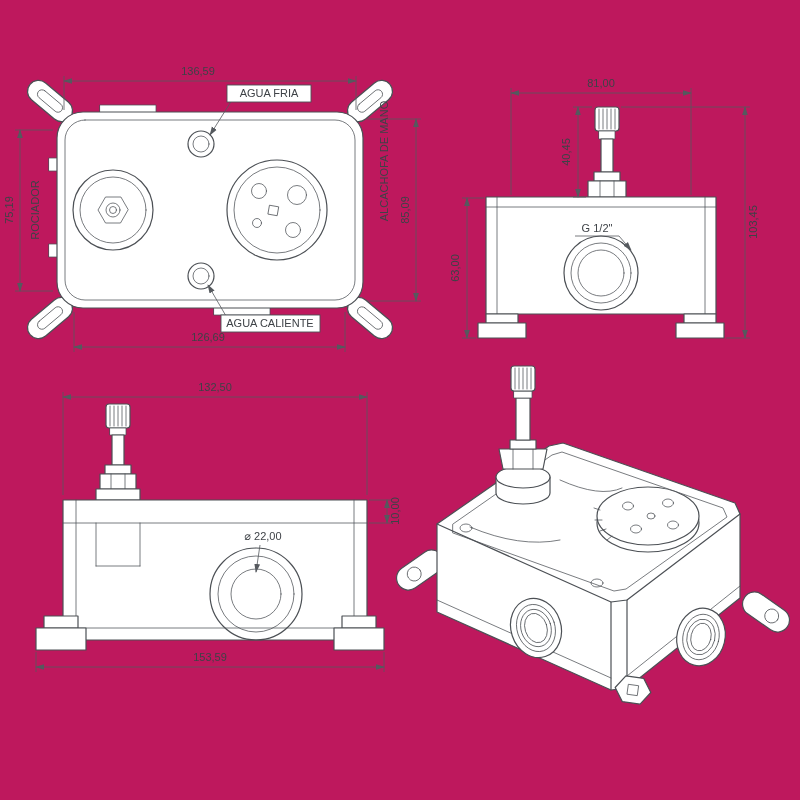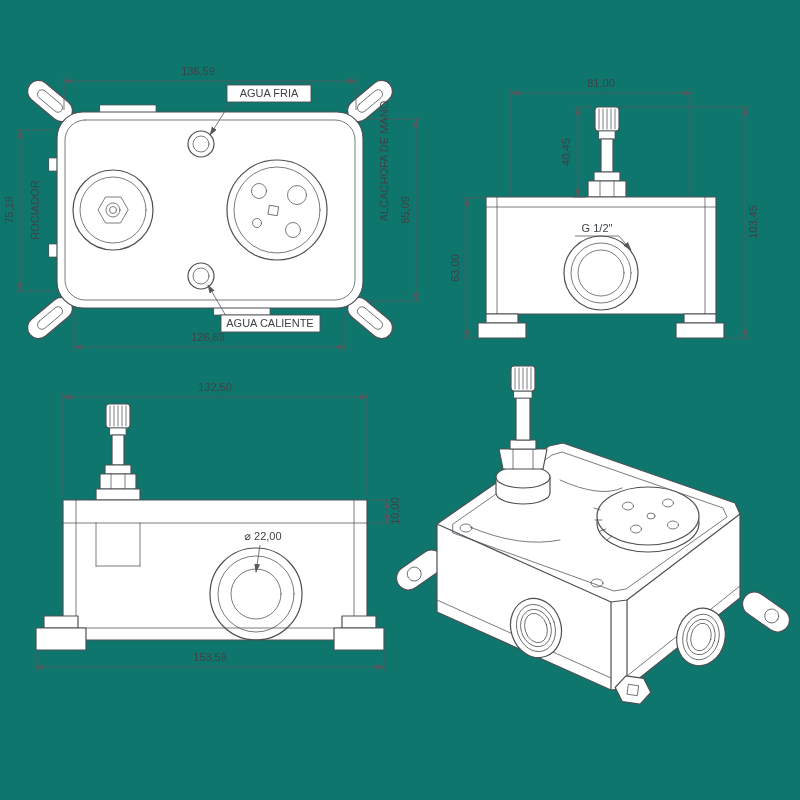--- a/index.html
+++ b/index.html
@@ -1,17 +1,17 @@
 <!DOCTYPE html>
 <html><head>
 <meta charset="utf-8">
 <style>
   html,body { margin:0; padding:0; background:#ffffff; }
   .page {
-    position:relative; width:800px; height:800px; background:#0f766e;
+    position:relative; width:800px; height:800px; background:#be185d;
     font-family:"Liberation Sans", sans-serif; overflow:hidden;
   }
   svg { display:block; }
   .ln   { fill:none; stroke:#4c5055; stroke-width:1.2; stroke-linejoin:round; stroke-linecap:round; }
   .thin { stroke-width:0.75; }
   .dim  { fill:none; stroke:#55595e; stroke-width:0.8; }
   .txt  { font-family:"Liberation Sans","DejaVu Sans",sans-serif; font-size:11px; fill:#3e4247; }
   .txtbox { fill:#ffffff; stroke:#4c5055; stroke-width:0.9; }
   .wf { fill:#ffffff; }
 </style>

